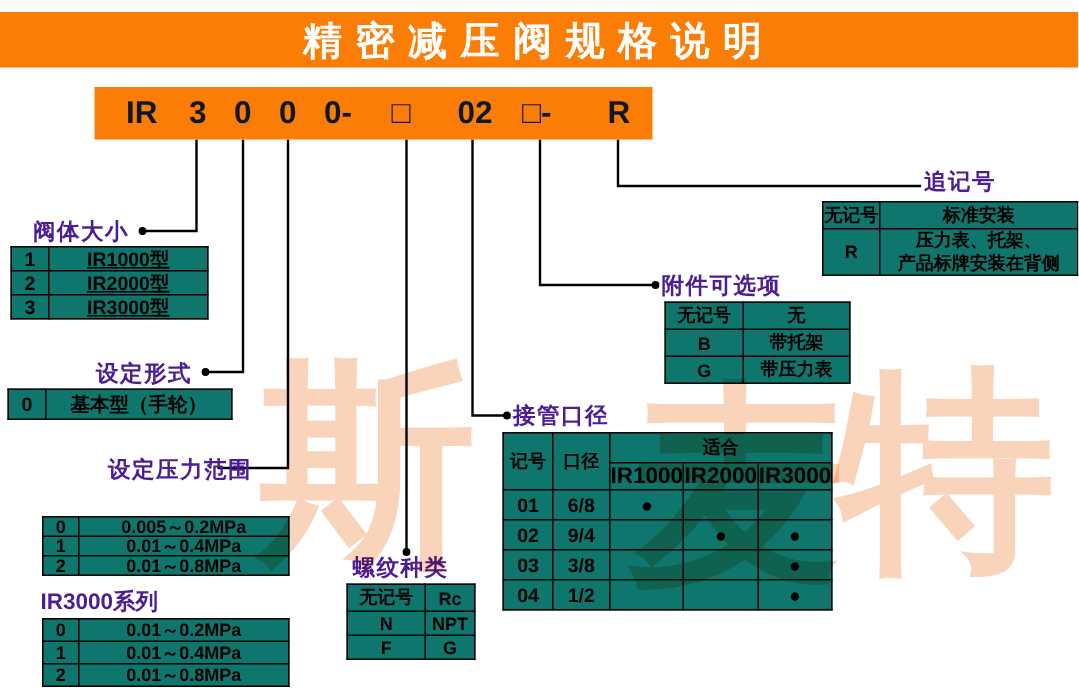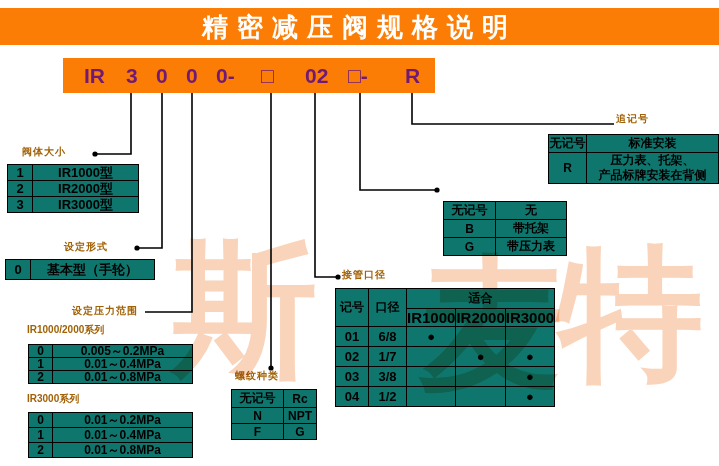--- a/index.html
+++ b/index.html
@@ -5,43 +5,43 @@
   *{margin:0;padding:0;box-sizing:border-box}
   html,body{background:#fff}
   body{font-family:"Liberation Sans","DejaVu Sans",sans-serif}
   .page{position:relative;width:719px;height:466px;background:#fff;overflow:hidden}
 
   .banner{position:absolute;left:0;top:8px;width:719px;height:37px;background:var(--accent,#fb7d05);
           display:flex;align-items:flex-end;justify-content:center;z-index:2}
   .banner .title{color:#fff;font-size:26px;font-weight:bold;letter-spacing:9px;white-space:nowrap}
 
   .codebar{position:absolute;left:63px;top:58px;width:372px;height:35px;background:var(--accent,#fb7d05);z-index:2}
-  .codebar span{position:absolute;top:50%;transform:translateY(-50%);font-weight:bold;font-size:21px;color:#701a75;white-space:nowrap}
+  .codebar span{position:absolute;top:50%;transform:translateY(-50%);font-weight:bold;font-size:21px;color:#0f172a;white-space:nowrap}
   .cp0{left:21px}.cp1{left:63px}.cp2{left:93px}.cp3{left:123px}.cp4{left:153px}
   .cp5{left:198px;font-size:19px}.cp6{left:242px}.cp7{left:285px;font-size:19px}.cp8{left:342px}
 
   svg.lines{position:absolute;left:0;top:0;z-index:1}
 
-  .lbl{position:absolute;font-weight:bold;font-size:10px;color:#a16207;letter-spacing:1px;white-space:nowrap;z-index:2}
+  .lbl{position:absolute;font-weight:bold;font-size:15px;color:#4c1d95;letter-spacing:1px;white-space:nowrap;z-index:2}
   .l-body-size{left:22px;top:145px}
   .l-set-type{left:64px;top:240px}
   .l-pressure{left:72px;top:304px}
   .l-series1{left:27px;top:323px;letter-spacing:0}
   .l-series2{left:27px;top:392px;letter-spacing:0}
   .l-thread{left:235px;top:369px}
   .l-port{left:342px;top:268px}
   .l-accessory{left:441px;top:181px}
   .l-suffix{left:616px;top:112px}
 
   table{position:absolute;border-collapse:collapse;table-layout:fixed;background:#0f766e;z-index:2}
   th,td{border:1.5px solid #000;font-weight:bold;color:#000;text-align:center;padding:0;overflow:hidden;white-space:nowrap}
 
   .t-body-size{left:7px;top:164px;font-size:13px}
   .t-body-size td{height:16px;line-height:15px}
-  .t-body-size td:nth-child(2){}
+  .t-body-size td:nth-child(2){text-decoration:underline}
 
   .t-set-type{left:5px;top:259px;font-size:13px}
   .t-set-type td{height:20px}
 
   .t-press1{left:28px;top:344px;font-size:12px}
   .t-press1 td{height:13px;line-height:12px}
   .t-press2{left:28px;top:412px;font-size:12px}
   .t-press2 td{height:15px;line-height:14px}
 
   .t-thread{left:231px;top:389px;font-size:12px}
@@ -101,24 +101,24 @@
       <circle cx="137" cy="248" r="2.6"></circle>
       <circle cx="271" cy="368" r="2.6"></circle>
       <circle cx="338" cy="277" r="2.6"></circle>
       <circle cx="437" cy="190" r="2.6"></circle>
     </g>
   </svg>
 
   <div class="lbl l-body-size">阀体大小</div>
   <div class="lbl l-set-type">设定形式</div>
   <div class="lbl l-pressure">设定压力范围</div>
-  <div class="lbl l-series1">IR1000/2000系列</div>
   <div class="lbl l-series2">IR3000系列</div>
   <div class="lbl l-thread">螺纹种类</div>
   <div class="lbl l-port">接管口径</div>
+  <div class="lbl l-accessory">附件可选项</div>
   <div class="lbl l-suffix">追记号</div>
 
   <table class="t-body-size">
     <colgroup>
         <col style="width:25px">
         <col style="width:106px">
       </colgroup>
     <tbody>
         <tr>
           <td>1</td>
@@ -234,21 +234,21 @@
     <tbody>
         <tr>
           <td>01</td>
           <td>6/8</td>
           <td>●</td>
           <td></td>
           <td></td>
         </tr>
         <tr>
           <td>02</td>
-          <td>1/7</td>
+          <td>9/4</td>
           <td></td>
           <td>●</td>
           <td>●</td>
         </tr>
         <tr>
           <td>03</td>
           <td>3/8</td>
           <td></td>
           <td></td>
           <td>●</td>

